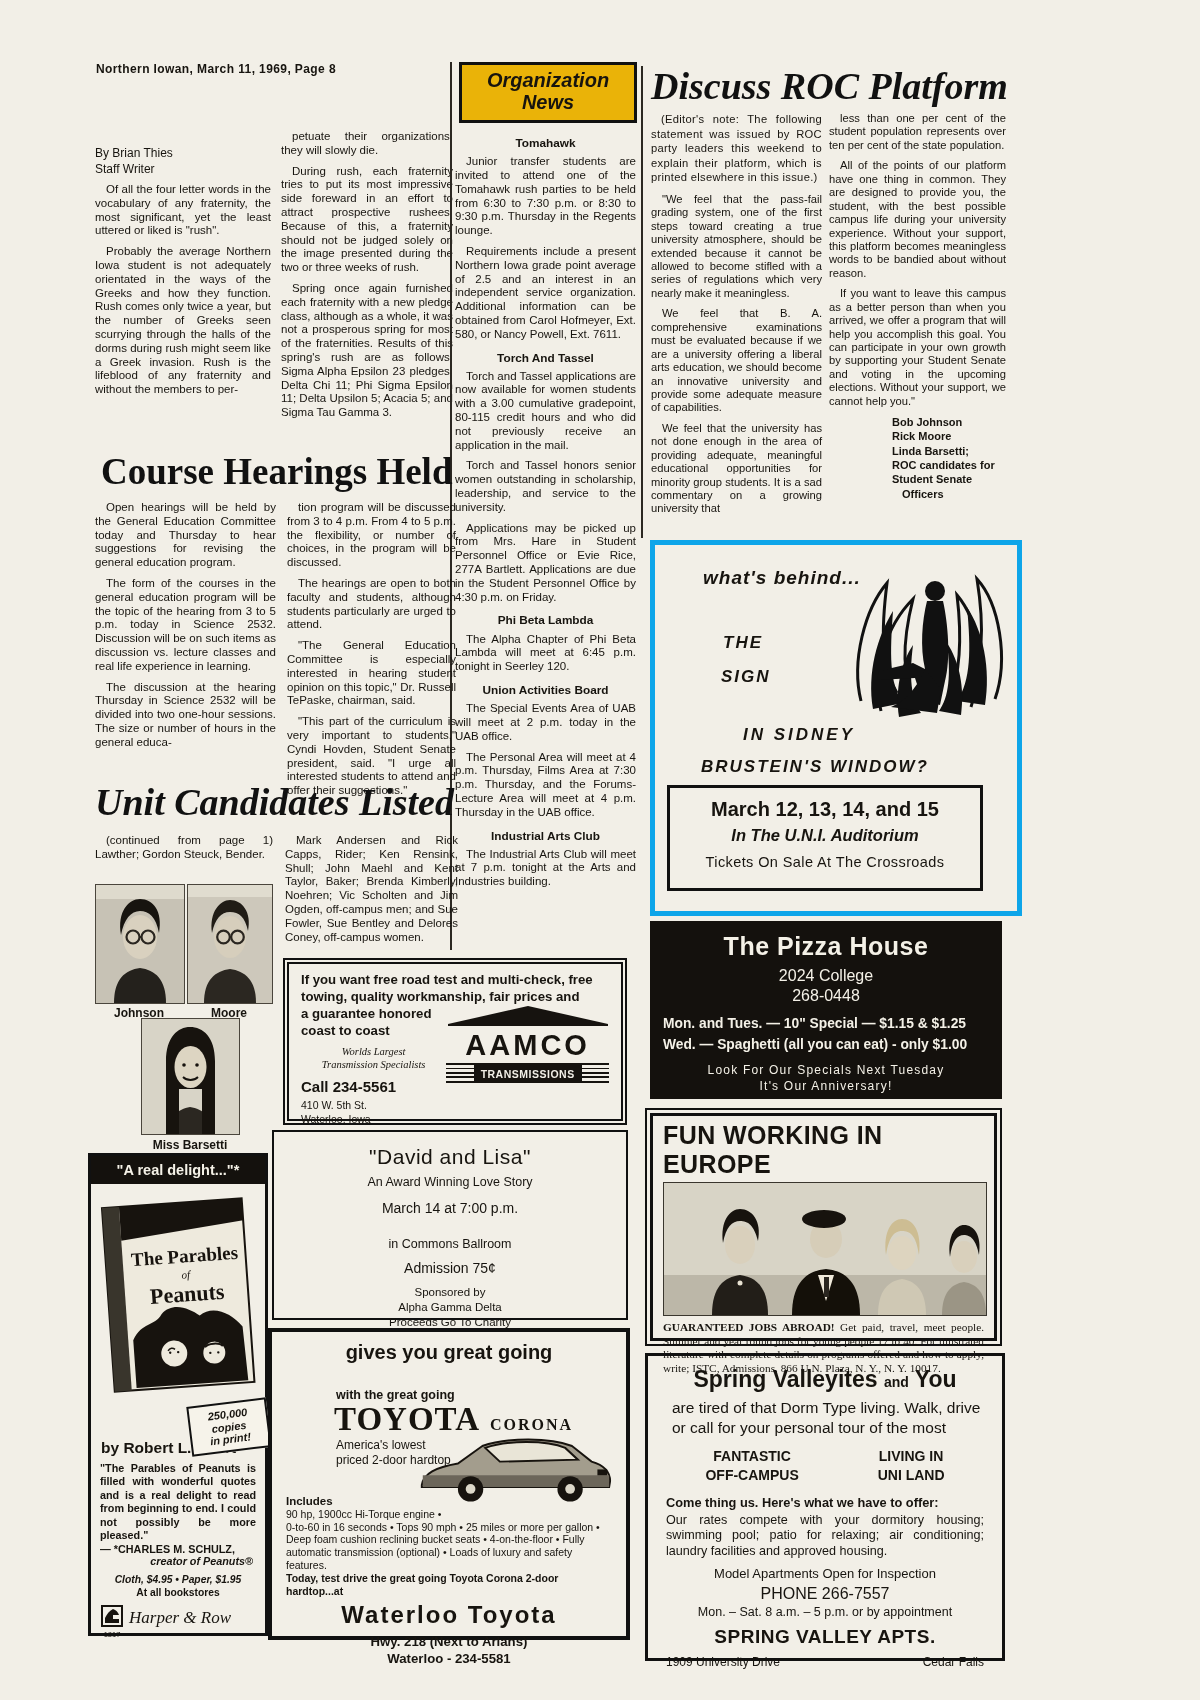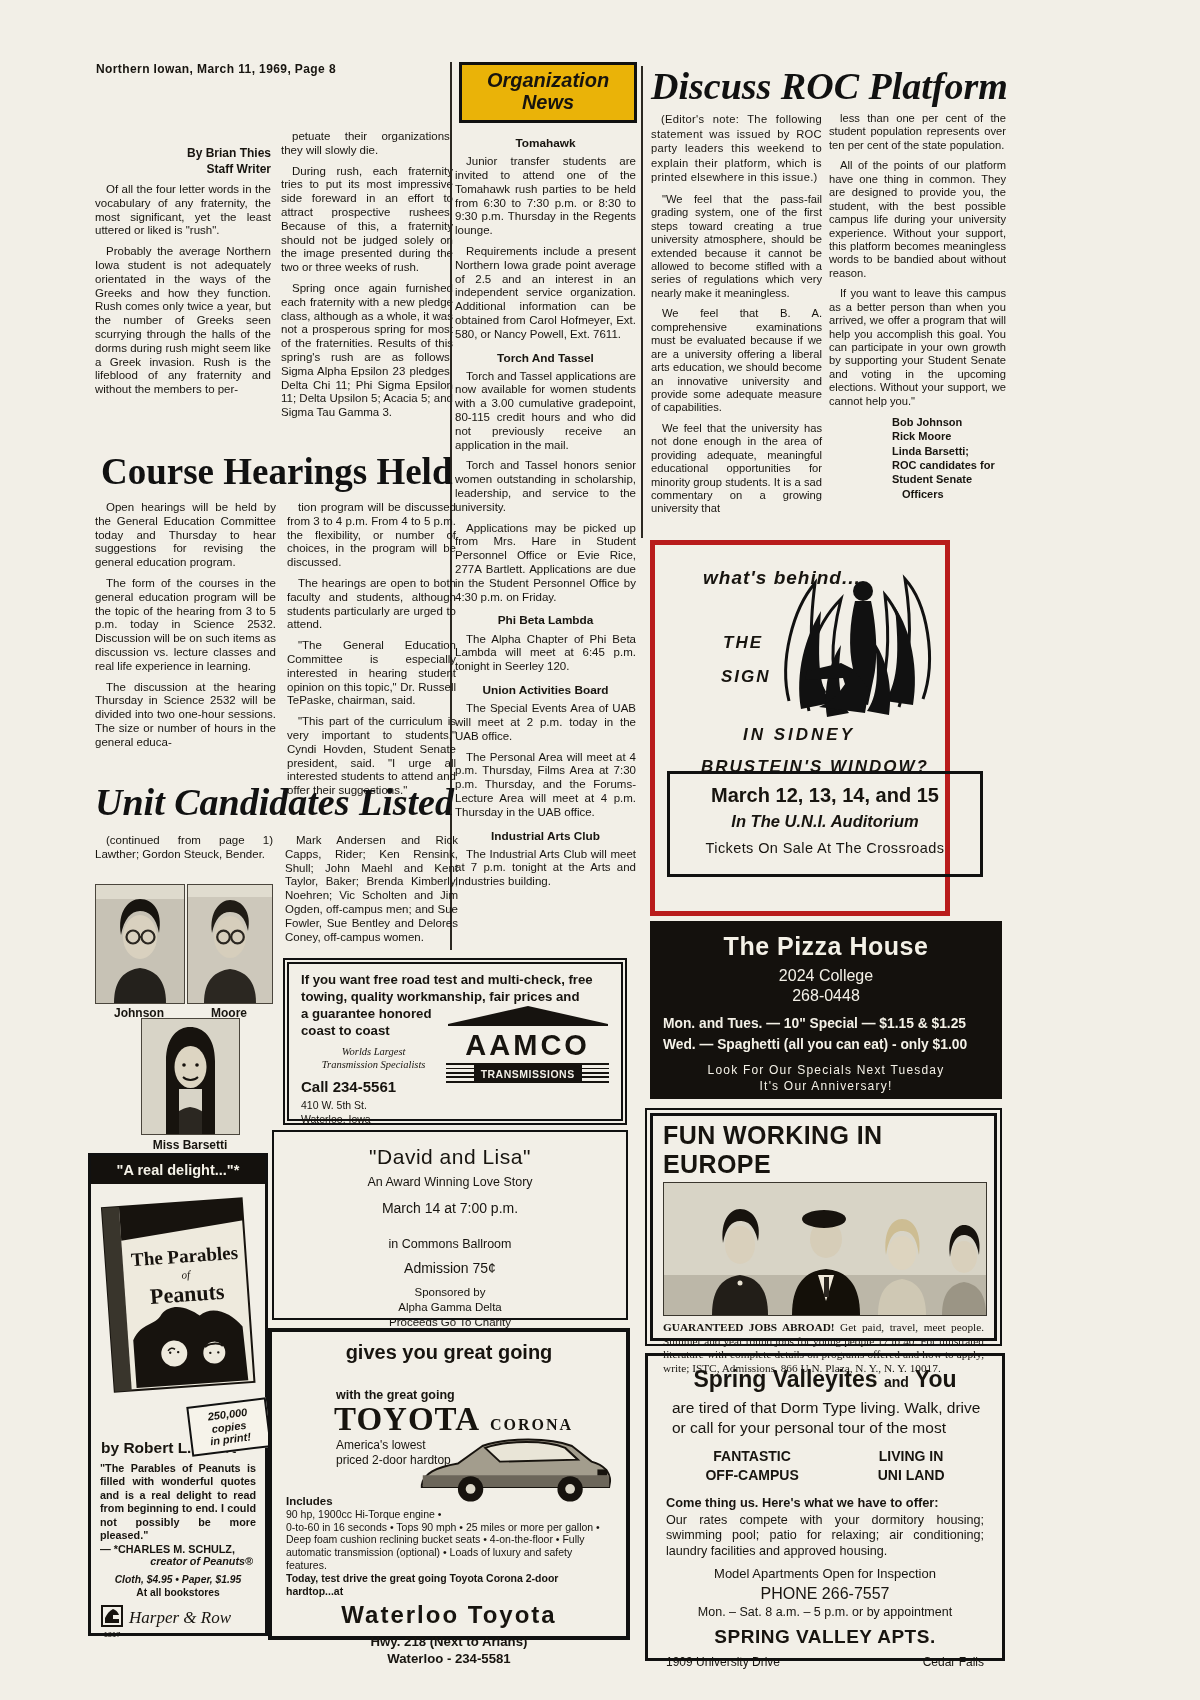--- a/index.html
+++ b/index.html
@@ -7,22 +7,22 @@
         font-family:"Liberation Sans",sans-serif;color:#17140f;overflow:hidden;}
 
   .masthead{position:absolute;left:96px;top:62px;font-size:12px;font-weight:bold;letter-spacing:.4px;}
 
   h1{margin:0;position:absolute;font-family:"Liberation Serif",serif;font-weight:bold;color:#111;}
   #greeks-headline{left:95px;top:74px;font-size:46px;font-style:italic;letter-spacing:1px;white-space:nowrap;}
   #roc-headline{left:651px;top:64px;font-size:38px;font-style:italic;white-space:nowrap;}
   #course-headline{left:101px;top:450px;font-size:37px;white-space:nowrap;}
   #unit-headline{left:95px;top:780px;font-size:38px;font-style:italic;white-space:nowrap;}
 
-  .byline{position:absolute;left:95px;top:146px;width:176px;text-align:right;
-          font-weight:bold;font-size:12px;line-height:1.3;}
+  .byline{position:absolute;left:95px;top:146px;width:176px;text-align:left;
+          font-weight:normal;font-size:12px;line-height:1.3;}
 
   .col{position:absolute;font-size:11.5px;line-height:1.2;text-align:justify;}
   .para{margin:0 0 7px;text-indent:11px;}
   .greeks-col1{left:95px;top:183px;width:176px;}
   .greeks-col2{left:281px;top:130px;width:172px;}
   .orgnews-col{left:455px;top:127px;width:181px;}
   .roc-col1{left:651px;top:112px;width:171px;font-size:11.2px;}
   .roc-col2{left:829px;top:112px;width:177px;font-size:11.2px;}
   .course-col1{left:95px;top:501px;width:181px;}
   .course-col2{left:287px;top:501px;width:169px;}
@@ -60,29 +60,29 @@
   .aamco-left .hb{font-weight:bold;font-size:13.2px;line-height:1.25;}
   .aamco-tagline{font-family:"Liberation Serif",serif;font-style:italic;font-size:10.5px;text-align:center;margin-top:6px;line-height:1.25;}
   .aamco-phone{font-weight:bold;font-size:15px;margin-top:7px;}
   .aamco-addr{font-size:10.5px;margin-top:3px;line-height:1.35;}
   .aamco-logo{width:168px;margin-left:auto;text-align:center;}
   .aamco-word{font-weight:bold;font-size:29px;letter-spacing:3px;line-height:1;margin-top:1px;}
   .trans-band{margin-top:3px;background:repeating-linear-gradient(to bottom,#16130f 0 1.5px,transparent 1.5px 4.5px);padding:1px 0;}
   .trans-band span{display:inline-block;background:#16130f;color:#f2efe7;font-weight:bold;font-size:10.5px;padding:3px 7px;letter-spacing:.5px;}
 
   
-  #ad-brustein{position:absolute;left:650px;top:540px;width:300px;height:376px;border:5px solid #b91c1c;box-sizing:border-box;}
+  #ad-brustein{position:absolute;left:650px;top:540px;width:372px;height:376px;border:5px solid #0ea5e9;box-sizing:border-box;}
   .scr{position:absolute;font-style:italic;font-weight:bold;letter-spacing:1px;white-space:nowrap;}
   #scr-1{left:48px;top:22px;font-size:19px;}
   #scr-2{left:68px;top:88px;font-size:17px;letter-spacing:2px;}
   #scr-3{left:66px;top:122px;font-size:17px;letter-spacing:2px;}
   #scr-4{left:88px;top:180px;font-size:17px;letter-spacing:3px;}
   #scr-5{left:46px;top:212px;font-size:17px;letter-spacing:2px;}
   .flower{position:absolute;right:2px;top:6px;width:172px;height:212px;}
-  .ticket{position:absolute;left:12px;top:226px;width:316px;height:106px;border:3px solid #111;
+  .ticket{position:absolute;left:12px;top:240px;width:316px;height:106px;border:3px solid #111;
           text-align:center;box-sizing:border-box;padding-top:10px;}
   .ticket-dates{font-weight:bold;font-size:20px;}
   .ticket-venue{font-weight:bold;font-style:italic;font-size:16.5px;margin-top:5px;}
   .ticket-sale{font-size:14.5px;margin-top:9px;letter-spacing:.4px;}
 
   
   #ad-pizza{position:absolute;left:650px;top:921px;width:352px;height:178px;background:#14110d;color:#f4f1e7;
             text-align:center;box-sizing:border-box;padding-top:11px;}
   .pizza-name{font-weight:bold;font-size:25px;letter-spacing:.5px;}
   .pizza-addr{font-size:16px;margin-top:6px;}

